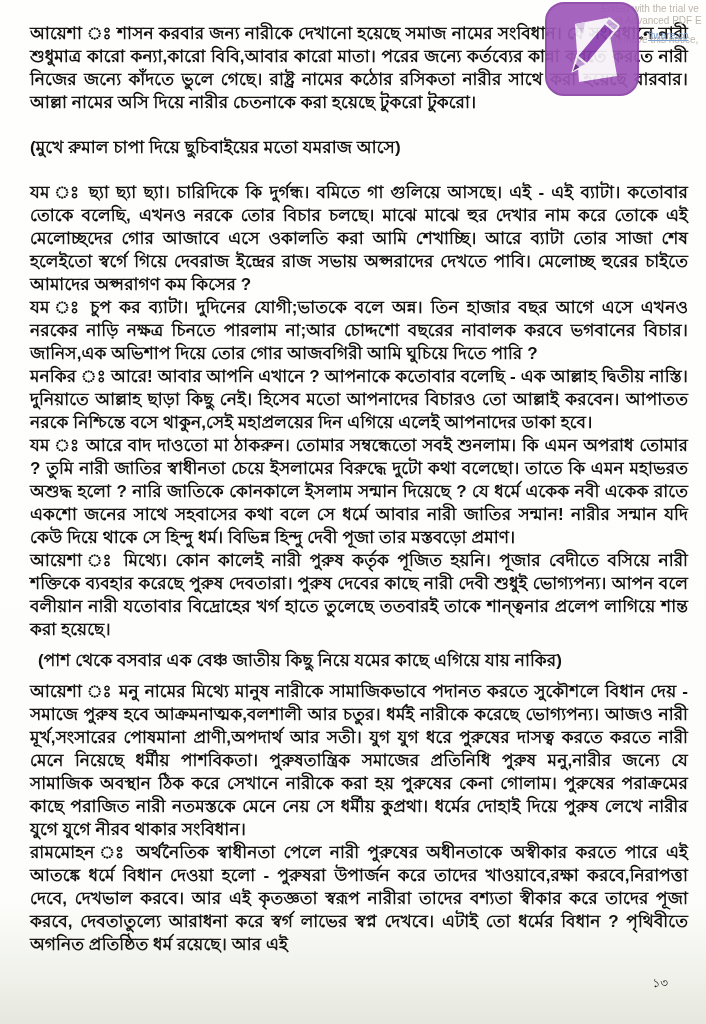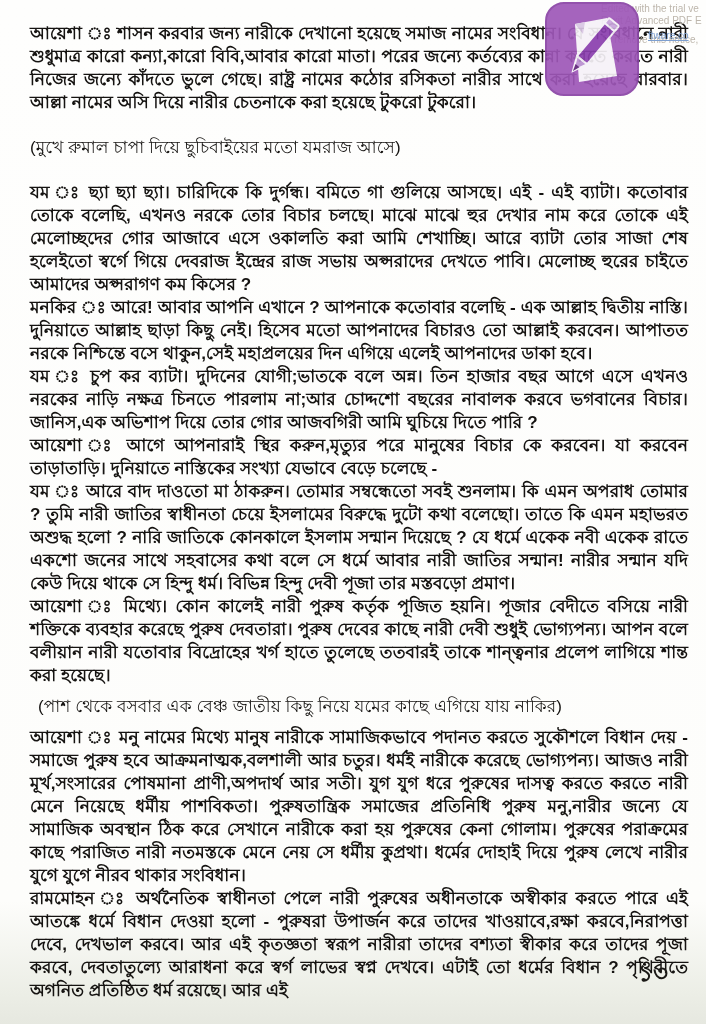--- a/index.html
+++ b/index.html
@@ -16,26 +16,26 @@
     left:30px; right:18px; top:22px;
     color:#151311;
     font-size:17px;
     line-height:23px;
     font-weight:600;
     text-align:justify;
     letter-spacing:0.1px;
   }
   .para { margin:0; }
   .para.gap-after { margin-bottom:22px; }
-  .stage { margin:0 0 22px 0; font-weight:400; }
+  .stage { margin:0 0 22px 0; font-weight:700; }
   .stage.inline { margin:8px; }
   .page-number {
     position:absolute;
     right:38px; bottom:30px;
-    font-size:23px; font-weight:700; color:#1b1916;
+    font-size:12px; font-weight:400; color:#1b1916;
   }
   
   .wm-text {
     position:absolute;
     left:601px; top:3px;
     width:160px;
     font-size:10px; line-height:12px;
     color:#bdb6ac;
     white-space:nowrap;
   }
@@ -58,23 +58,22 @@
 </style>
 </head>
 <body>
 
 <div class="page">
 
   <div class="content">
     <p class="para gap-after">আয়েশা ঃ শাসন করবার জন্য নারীকে দেখানো হয়েছে সমাজ নামের সংবিধান। যে সংবিধানে নারী শুধুমাত্র কারো কন্যা,কারো বিবি,আবার কারো মাতা। পরের জন্যে কর্তব্যের কান্না করতে করতে নারী নিজের জন্যে কাঁদতে ভুলে গেছে। রাষ্ট্র নামের কঠোর রসিকতা নারীর সাথে করা হয়েছে বারবার। আল্লা নামের অসি দিয়ে নারীর চেতনাকে করা হয়েছে টুকরো টুকরো।</p>
     <p class="stage">(মুখে রুমাল চাপা দিয়ে ছুচিবাইয়ের মতো যমরাজ আসে)</p>
     <p class="para">যম ঃ ছ্যা ছ্যা ছ্যা। চারিদিকে কি দুর্গন্ধ। বমিতে গা গুলিয়ে আসছে। এই - এই ব্যাটা। কতোবার তোকে বলেছি, এখনও নরকে তোর বিচার চলছে। মাঝে মাঝে হুর দেখার নাম করে তোকে এই মেলোচ্ছদের গোর আজাবে এসে ওকালতি করা আমি শেখাচ্ছি। আরে ব্যাটা তোর সাজা শেষ হলেইতো স্বর্গে গিয়ে দেবরাজ ইন্দ্রের রাজ সভায় অপ্সরাদের দেখতে পাবি। মেলোচ্ছ হুরের চাইতে আমাদের অপ্সরাগণ কম কিসের ?</p>
+    <p class="para">যম ঃ চুপ কর ব্যাটা। দুদিনের যোগী;ভাতকে বলে অন্ন। তিন হাজার বছর আগে এসে এখনও নরকের নাড়ি নক্ষত্র চিনতে পারলাম না;আর চোদ্দশো বছরের নাবালক করবে ভগবানের বিচার। জানিস,এক অভিশাপ দিয়ে তোর গোর আজবগিরী আমি ঘুচিয়ে দিতে পারি ?</p>
     <p class="para">মনকির ঃ আরে! আবার আপনি এখানে ? আপনাকে কতোবার বলেছি - এক আল্লাহ দ্বিতীয় নাস্তি। দুনিয়াতে আল্লাহ ছাড়া কিছু নেই। হিসেব মতো আপনাদের বিচারও তো আল্লাই করবেন। আপাতত নরকে নিশ্চিন্তে বসে থাকুন,সেই মহাপ্রলয়ের দিন এগিয়ে এলেই আপনাদের ডাকা হবে।</p>
-    <p class="para">যম ঃ চুপ কর ব্যাটা। দুদিনের যোগী;ভাতকে বলে অন্ন। তিন হাজার বছর আগে এসে এখনও নরকের নাড়ি নক্ষত্র চিনতে পারলাম না;আর চোদ্দশো বছরের নাবালক করবে ভগবানের বিচার। জানিস,এক অভিশাপ দিয়ে তোর গোর আজবগিরী আমি ঘুচিয়ে দিতে পারি ?</p>
-    <p class="para">আয়েশা ঃ আগে আপনারাই স্থির করুন,মৃত্যুর পরে মানুষের বিচার কে করবেন। যা করবেন তাড়াতাড়ি। দুনিয়াতে নাস্তিকের সংখ্যা যেভাবে বেড়ে চলেছে -</p>
     <p class="para">যম ঃ আরে বাদ দাওতো মা ঠাকরুন। তোমার সম্বন্ধেতো সবই শুনলাম। কি এমন অপরাধ তোমার ? তুমি নারী জাতির স্বাধীনতা চেয়ে ইসলামের বিরুদ্ধে দুটো কথা বলেছো। তাতে কি এমন মহাভরত অশুদ্ধ হলো ? নারি জাতিকে কোনকালে ইসলাম সন্মান দিয়েছে ? যে ধর্মে একেক নবী একেক রাতে একশো জনের সাথে সহবাসের কথা বলে সে ধর্মে আবার নারী জাতির সন্মান! নারীর সন্মান যদি কেউ দিয়ে থাকে সে হিন্দু ধর্ম। বিভিন্ন হিন্দু দেবী পূজা তার মস্তবড়ো প্রমাণ।</p>
     <p class="para">আয়েশা ঃ মিথ্যে। কোন কালেই নারী পুরুষ কর্তৃক পূজিত হয়নি। পূজার বেদীতে বসিয়ে নারী শক্তিকে ব্যবহার করেছে পুরুষ দেবতারা। পুরুষ দেবের কাছে নারী দেবী শুধুই ভোগ্যপন্য। আপন বলে বলীয়ান নারী যতোবার বিদ্রোহের খর্গ হাতে তুলেছে ততবারই তাকে শান্ত্বনার প্রলেপ লাগিয়ে শান্ত করা হয়েছে।</p>
     <p class="stage inline">(পাশ থেকে বসবার এক বেঞ্চ জাতীয় কিছু নিয়ে যমের কাছে এগিয়ে যায় নাকির)</p>
     <p class="para">আয়েশা ঃ মনু নামের মিথ্যে মানুষ নারীকে সামাজিকভাবে পদানত করতে সুকৌশলে বিধান দেয় - সমাজে পুরুষ হবে আক্রমনাত্মক,বলশালী আর চতুর। ধর্মই নারীকে করেছে ভোগ্যপন্য। আজও নারী মূর্খ,সংসারের পোষমানা প্রাণী,অপদার্থ আর সতী। যুগ যুগ ধরে পুরুষের দাসত্ব করতে করতে নারী মেনে নিয়েছে ধর্মীয় পাশবিকতা। পুরুষতান্ত্রিক সমাজের প্রতিনিধি পুরুষ মনু,নারীর জন্যে যে সামাজিক অবস্থান ঠিক করে সেখানে নারীকে করা হয় পুরুষের কেনা গোলাম। পুরুষের পরাক্রমের কাছে পরাজিত নারী নতমস্তকে মেনে নেয় সে ধর্মীয় কুপ্রথা। ধর্মের দোহাই দিয়ে পুরুষ লেখে নারীর যুগে যুগে নীরব থাকার সংবিধান।</p>
     <p class="para">রামমোহন ঃ অর্থনৈতিক স্বাধীনতা পেলে নারী পুরুষের অধীনতাকে অস্বীকার করতে পারে এই আতঙ্কে ধর্মে বিধান দেওয়া হলো - পুরুষরা উপার্জন করে তাদের খাওয়াবে,রক্ষা করবে,নিরাপত্তা দেবে, দেখভাল করবে। আর এই কৃতজ্ঞতা স্বরূপ নারীরা তাদের বশ্যতা স্বীকার করে তাদের পূজা করবে, দেবতাতুল্যে আরাধনা করে স্বর্গ লাভের স্বপ্ন দেখবে। এটাই তো ধর্মের বিধান ? পৃথিবীতে অগনিত প্রতিষ্ঠিত ধর্ম রয়েছে। আর এই</p>
   </div>
 
   <div class="wm-text">
     <span class="wm-line">Edited with the trial ve</span>
     <span class="wm-line">Foxit Advanced PDF E</span>

